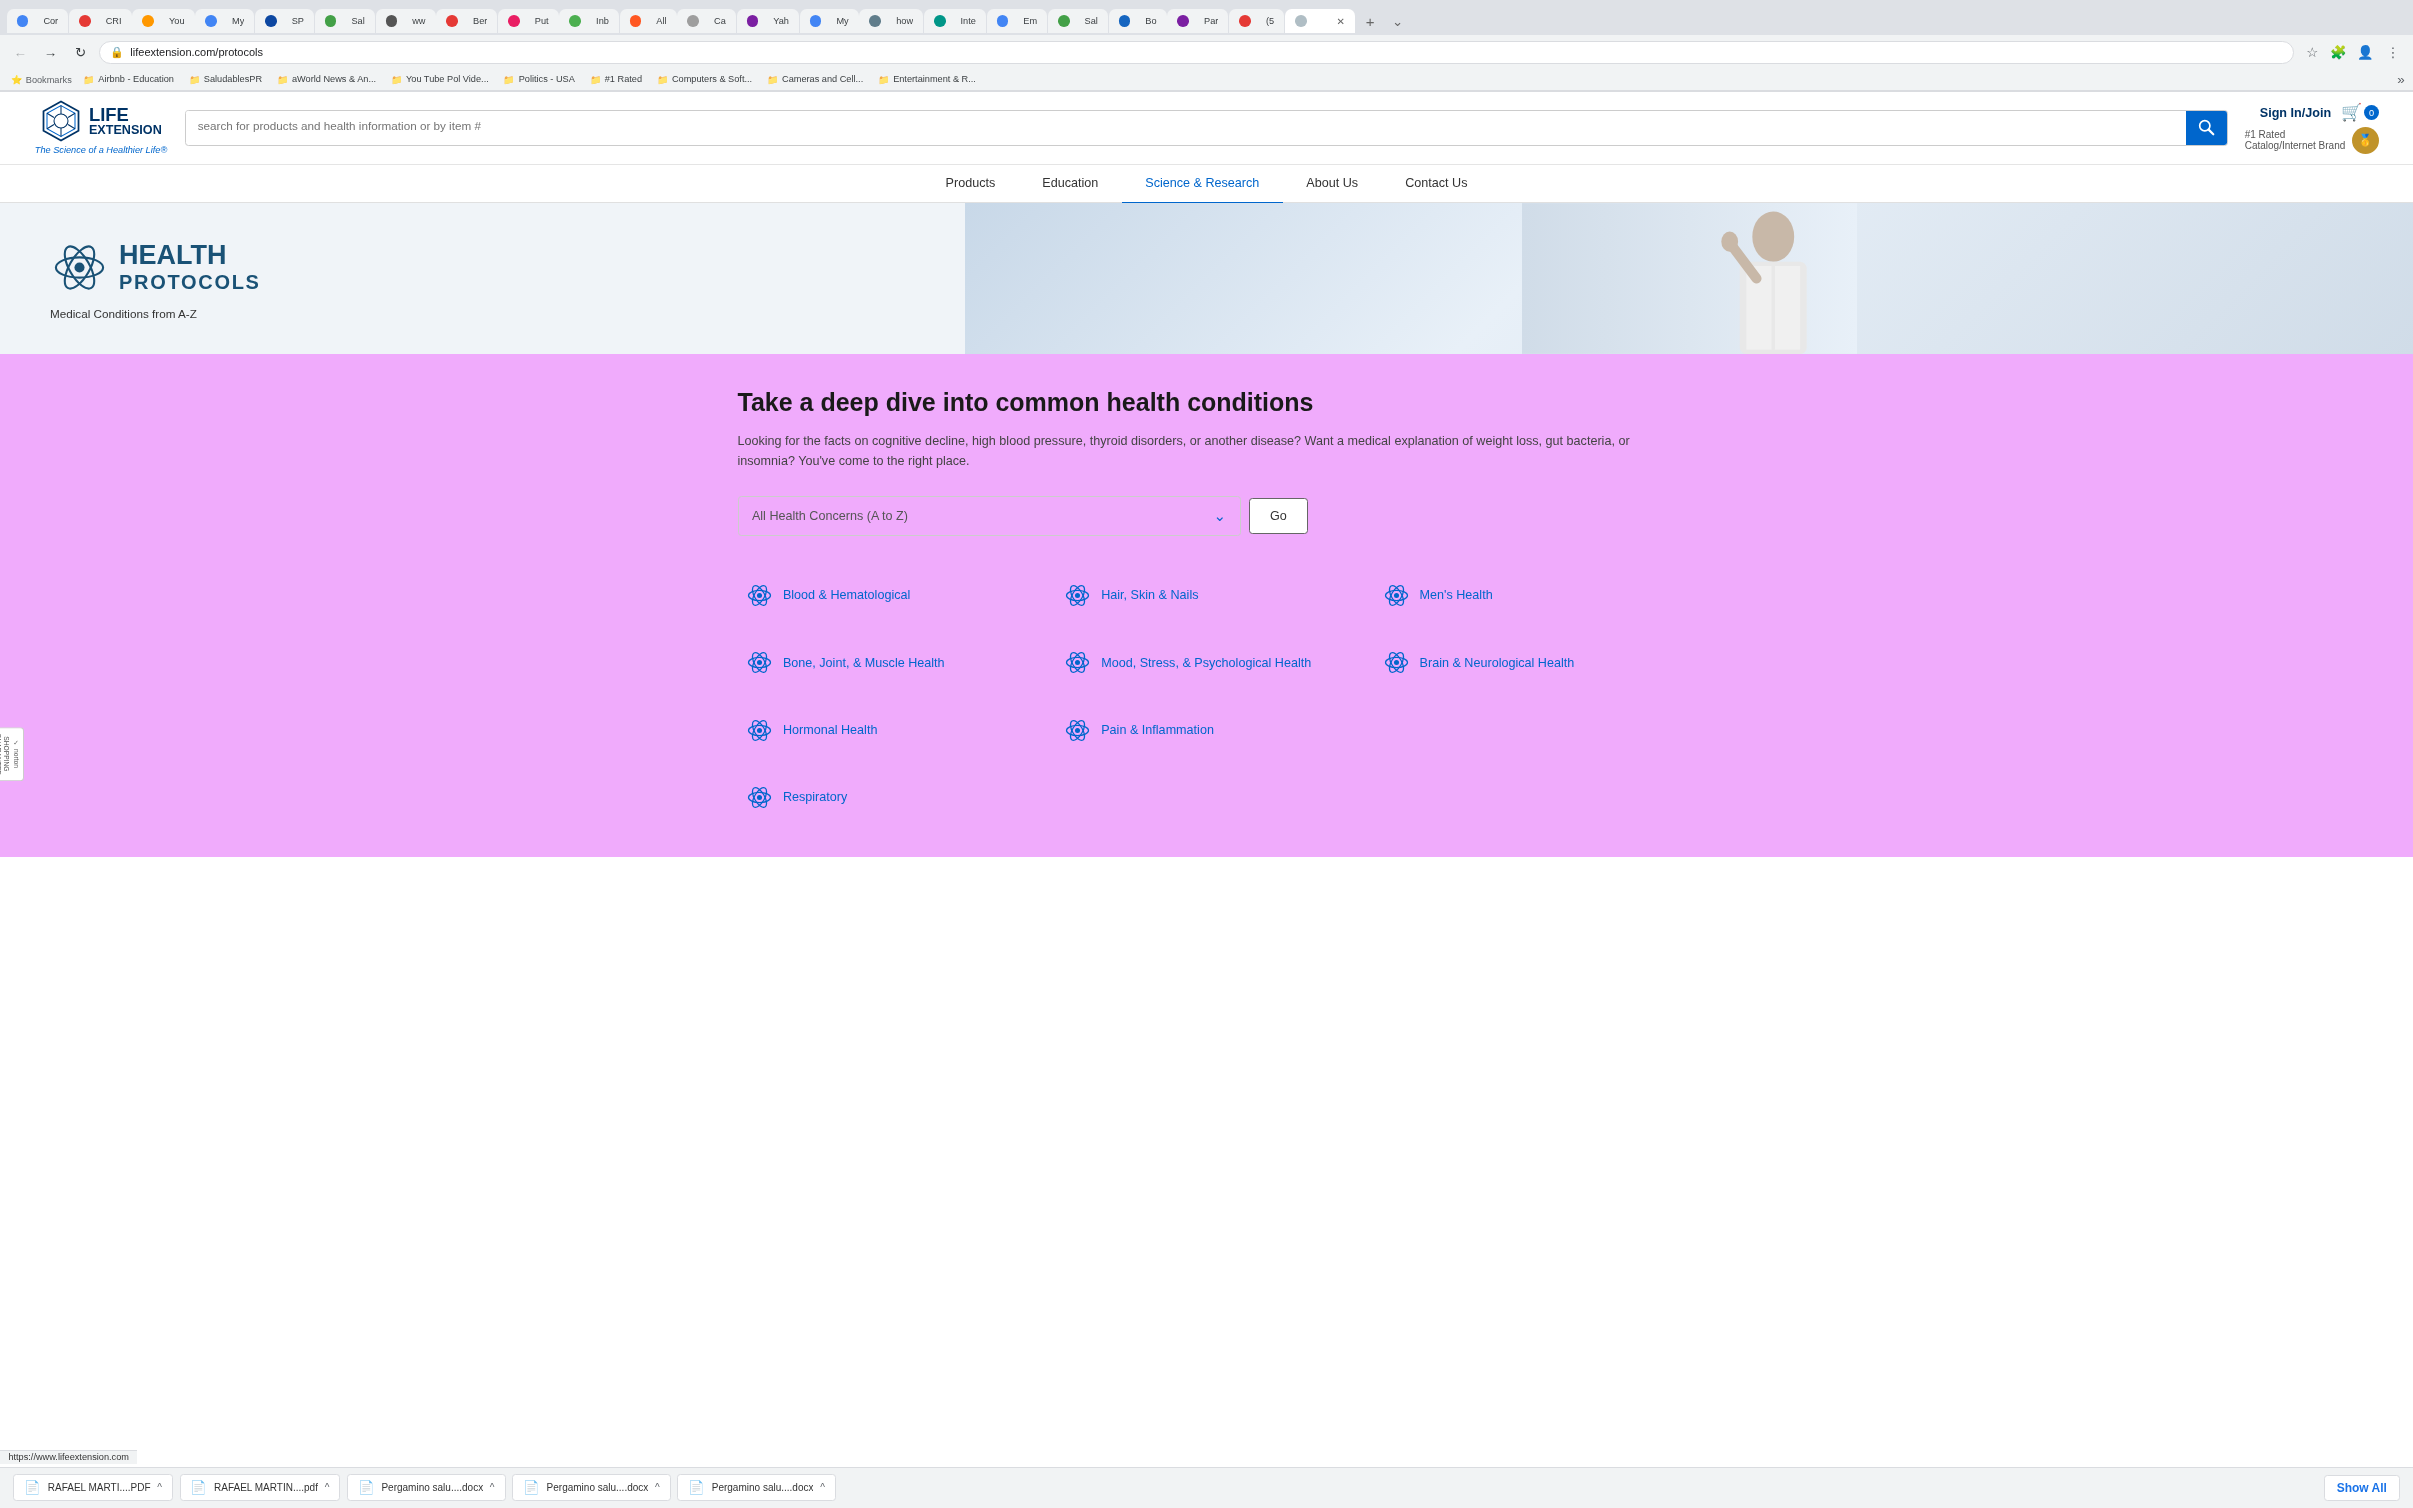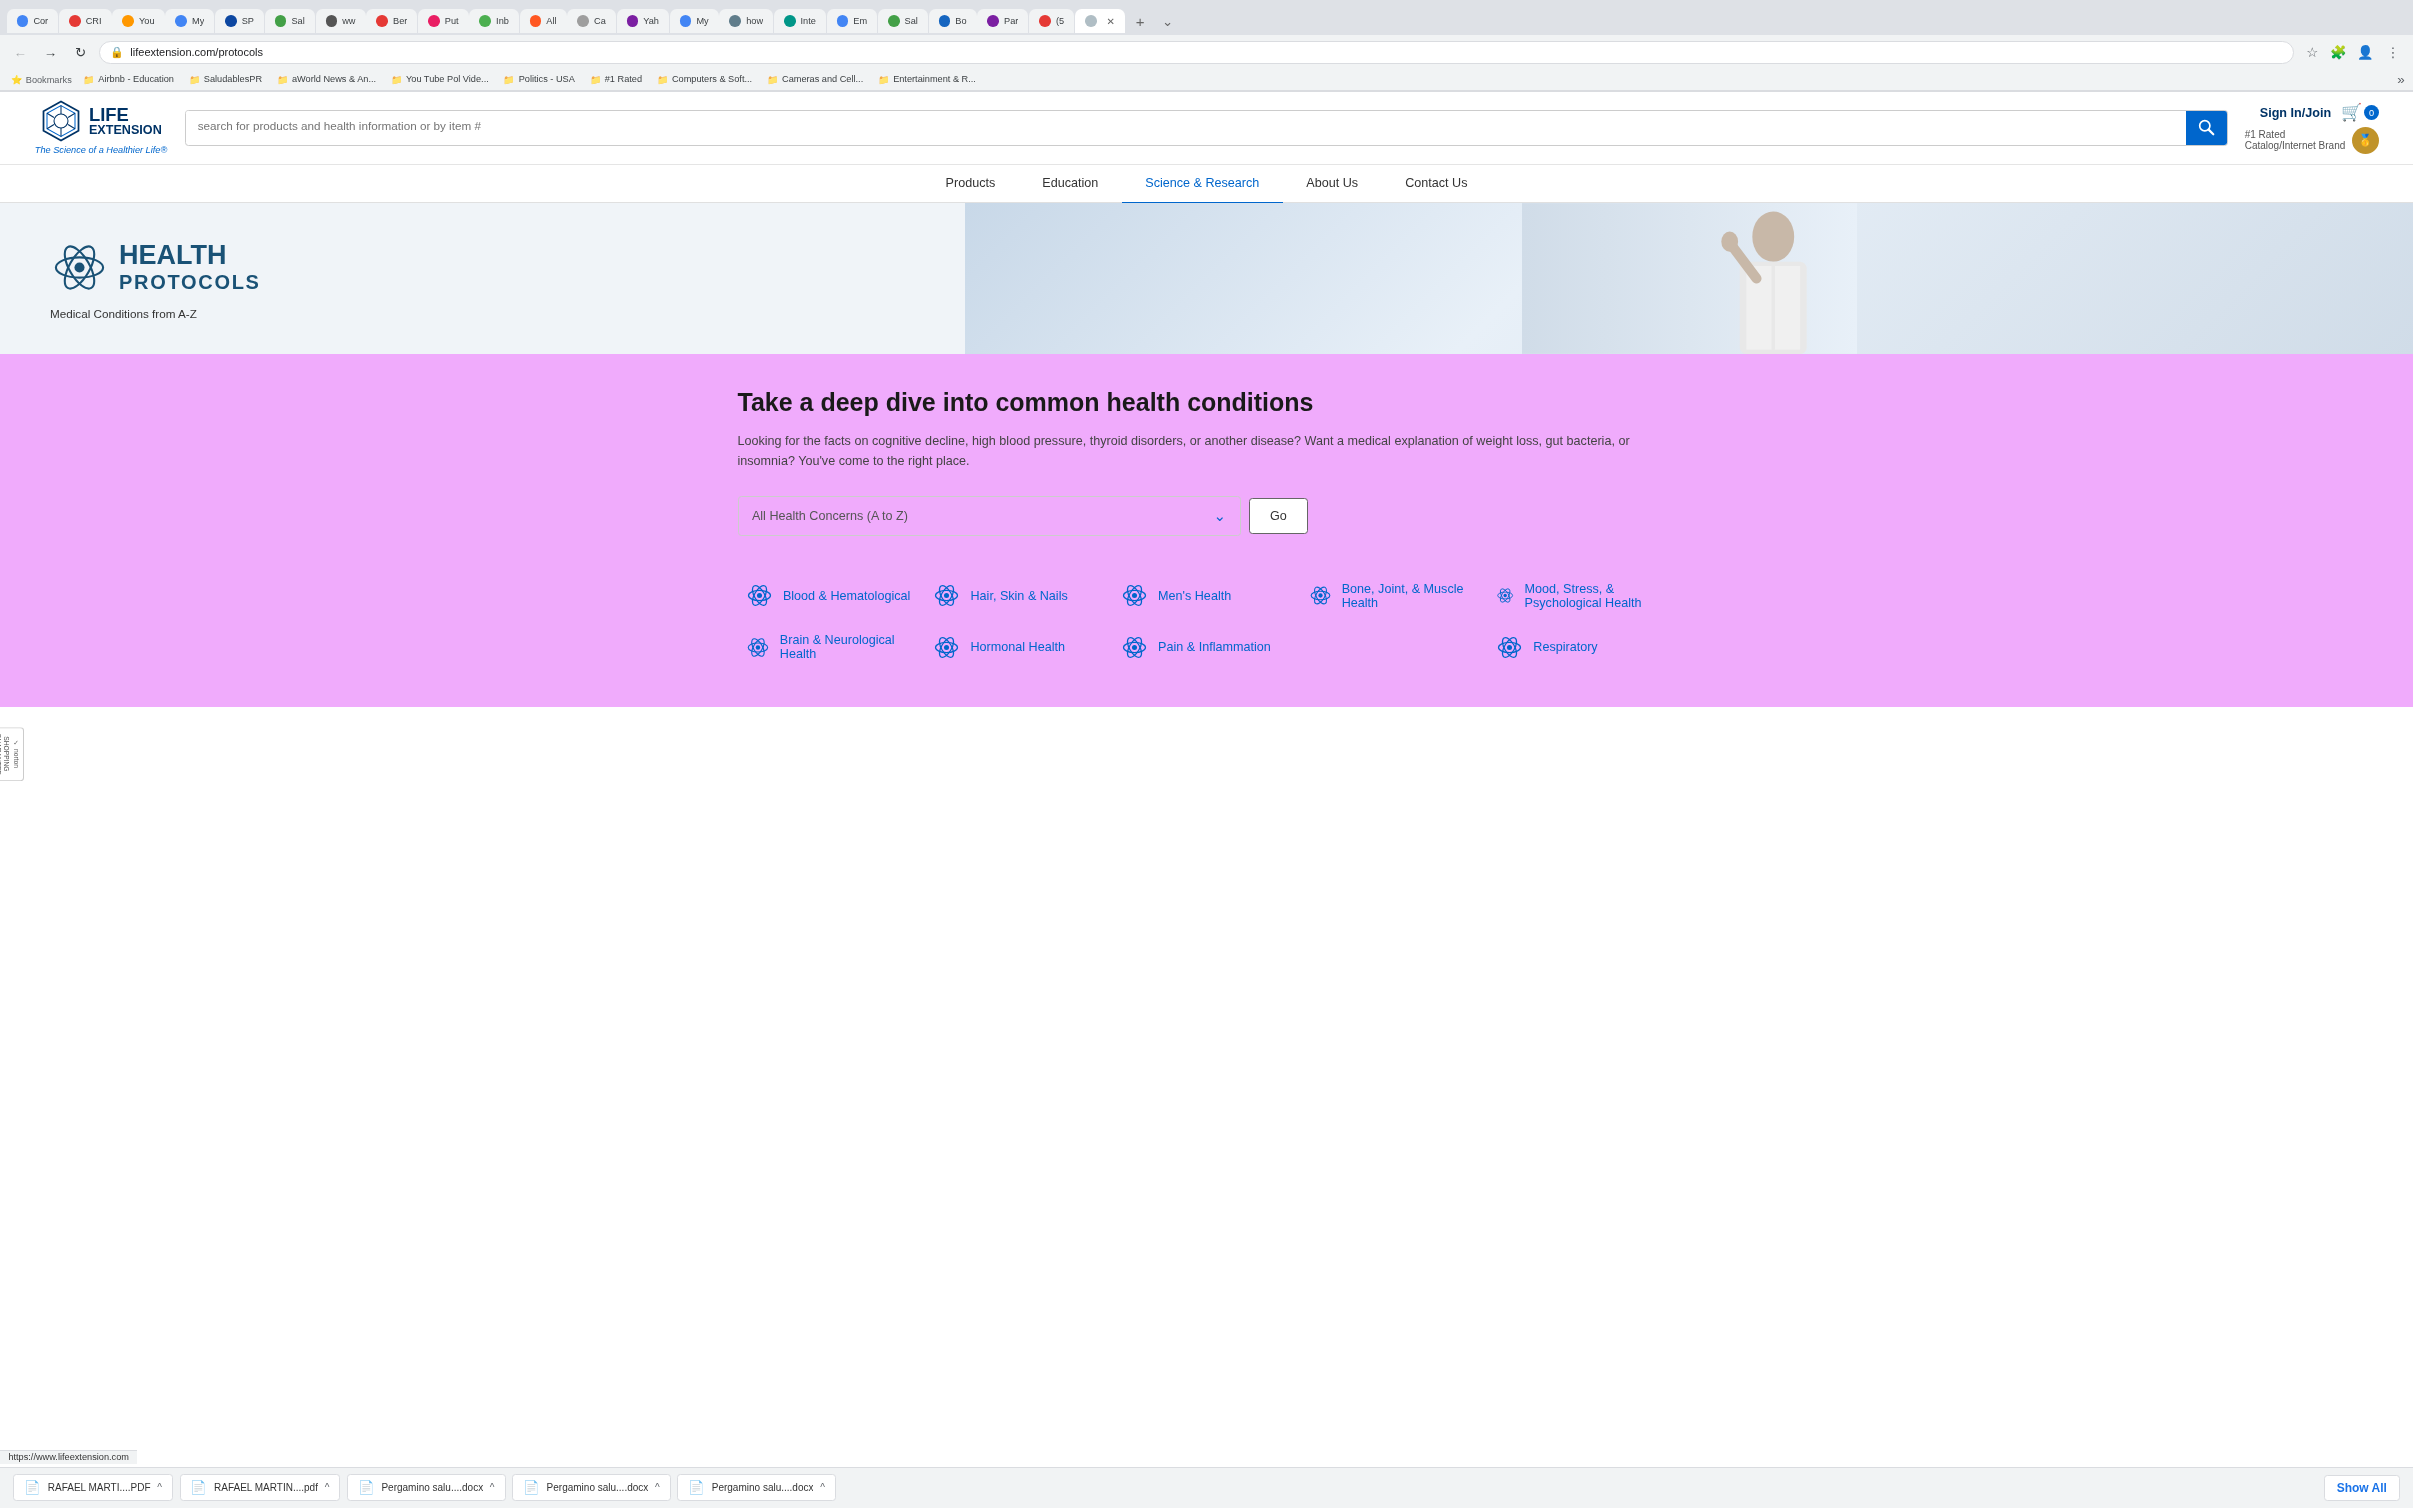--- a/index.html
+++ b/index.html
@@ -1,21 +1,21 @@
 <!DOCTYPE html>
 <html style="font-size:13.4px"><head>
   <meta charset="utf-8">
   <style>
     * { margin: 0; padding: 0; box-sizing: border-box; }
     body { font-family: Arial, sans-serif; background: #fff; font-size: 11.7px; overflow-x: hidden; }
 
     
     .browser-chrome { background: #f1f3f4; border-bottom: 0.8px solid #dadce0; }
     .browser-tabs { display: flex; align-items: center; padding: 6.7px 6.7px 0; background: #dee1e6; gap: 0.8px; overflow: hidden; }
-    .browser-tab { display: flex; align-items: center; gap: 5px; padding: 5.9px 10px; border-radius: 6.7px 6.7px 0 0; background: #f1f3f4; font-size: 9.2px; color: #3c4043; max-width: 117px; cursor: pointer; white-space: nowrap; overflow: hidden; }
+    .browser-tab { display: flex; align-items: center; gap: 15px; padding: 5.9px 10px; border-radius: 6.7px 6.7px 0 0; background: #f1f3f4; font-size: 9.2px; color: #3c4043; max-width: 117px; cursor: pointer; white-space: nowrap; overflow: hidden; }
     .browser-tab.active { background: #fff; }
     .browser-tab .tab-title { overflow: hidden; text-overflow: ellipsis; flex: 1; }
     .browser-tab .tab-close { color: #666; font-size: 10px; flex-shrink: 0; }
     .tab-favicon-circle { width: 11.7px; height: 11.7px; border-radius: 50%; flex-shrink: 0; }
 
     .browser-toolbar { display: flex; align-items: center; padding: 5px 8.4px; gap: 6.7px; background: #f1f3f4; }
     .nav-btn { width: 23.5px; height: 23.5px; border-radius: 50%; border: none; background: transparent; cursor: pointer; display: flex; align-items: center; justify-content: center; color: #3c4043; font-size: 13.4px; }
     .nav-btn.disabled { opacity: 0.4; }
     .address-bar { flex: 1; display: flex; align-items: center; background: #fff; border: 0.8px solid #dadce0; border-radius: 17px; padding: 4.2px 10px; gap: 6.7px; font-size: 11px; color: #3c4043; }
     .address-bar .lock-icon { color: #5f6368; font-size: 11px; }
@@ -63,21 +63,21 @@
     
     .main-content { max-width: 1006px; margin: 0 auto; padding: 34px 34px; }
     .section-title { font-size: 25px; font-weight: bold; color: #1a1a1a; margin-bottom: 13.4px; }
     .section-desc { font-size: 12.6px; color: #444; line-height: 1.6; margin-bottom: 25px; }
     .dropdown-row { display: flex; align-items: center; gap: 8.4px; margin-bottom: 34px; }
     .health-dropdown { flex: 1; max-width: 503px; display: flex; align-items: center; border: 0.8px solid #ccc; border-radius: 3.4px; padding: 10px 13.4px; font-size: 12.6px; color: #555; cursor: pointer; justify-content: space-between; }
     .dropdown-chevron { font-size: 15px; color: #0066cc; }
     .go-btn { background: #fff; border: 0.8px solid #666; padding: 10px 20px; font-size: 12.6px; color: #333; border-radius: 3.4px; cursor: pointer; }
 
     
-    .categories-grid { display: grid; grid-template-columns: 1fr 1fr 1fr 1fr 1fr; gap: 0; }
+    .categories-grid { display: grid; grid-template-columns: 1fr 1fr 1fr; gap: 17px; }
     .category-item { display: flex; align-items: center; gap: 10px; padding: 11.7px 8.4px; }
     .category-link { color: #0066cc; font-size: 12.6px; font-weight: 500; text-decoration: none; cursor: pointer; }
 
     
     .bottom-bar { position: fixed; bottom: 0; left: 0; right: 0; background: #f1f3f4; border-top: 0.8px solid #dadce0; display: flex; align-items: center; padding: 6.7px 13.4px; gap: 6.7px; z-index: 100; }
     .download-item { display: flex; align-items: center; gap: 6.7px; background: #fff; border: 0.8px solid #dadce0; border-radius: 3.4px; padding: 5px 10px; font-size: 10px; max-width: 168px; overflow: hidden; cursor: pointer; }
     .download-icon { font-size: 13.4px; flex-shrink: 0; }
     .download-name { flex: 1; overflow: hidden; text-overflow: ellipsis; white-space: nowrap; color: #333; }
     .download-chevron { color: #5f6368; font-size: 10px; flex-shrink: 0; }
     .show-all-btn { margin-left: auto; background: #fff; border: 0.8px solid #dadce0; border-radius: 3.4px; padding: 5px 11.7px; font-size: 12px; color: #1a73e8; cursor: pointer; font-weight: 700; }

